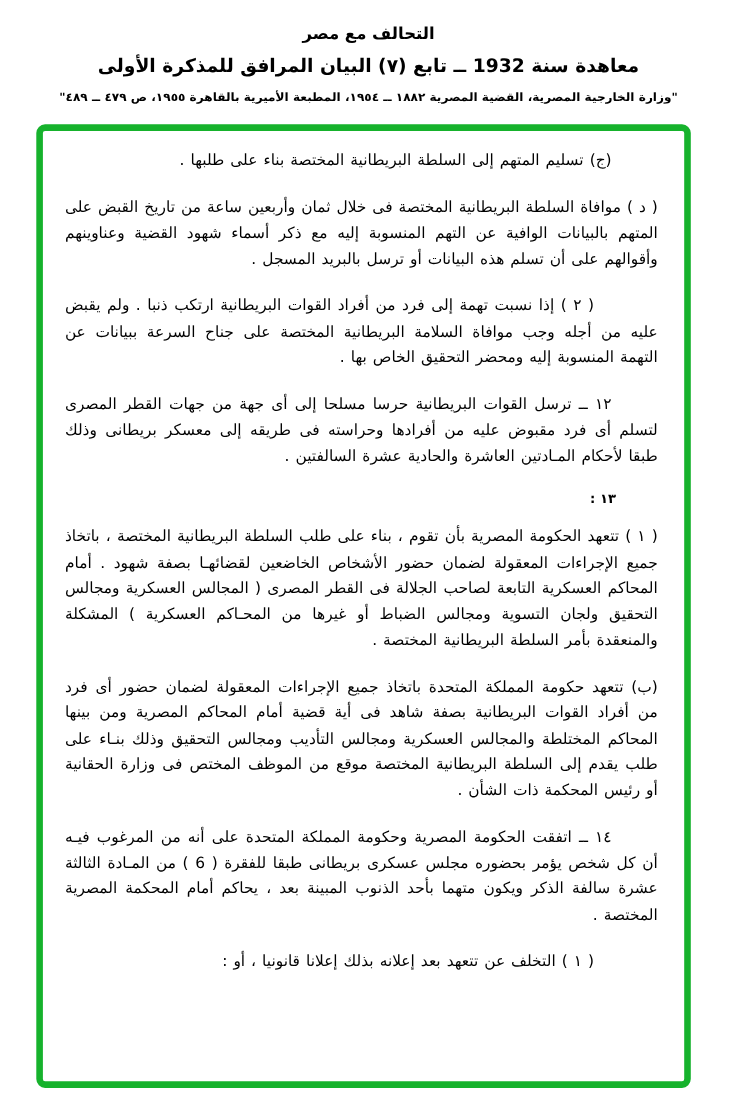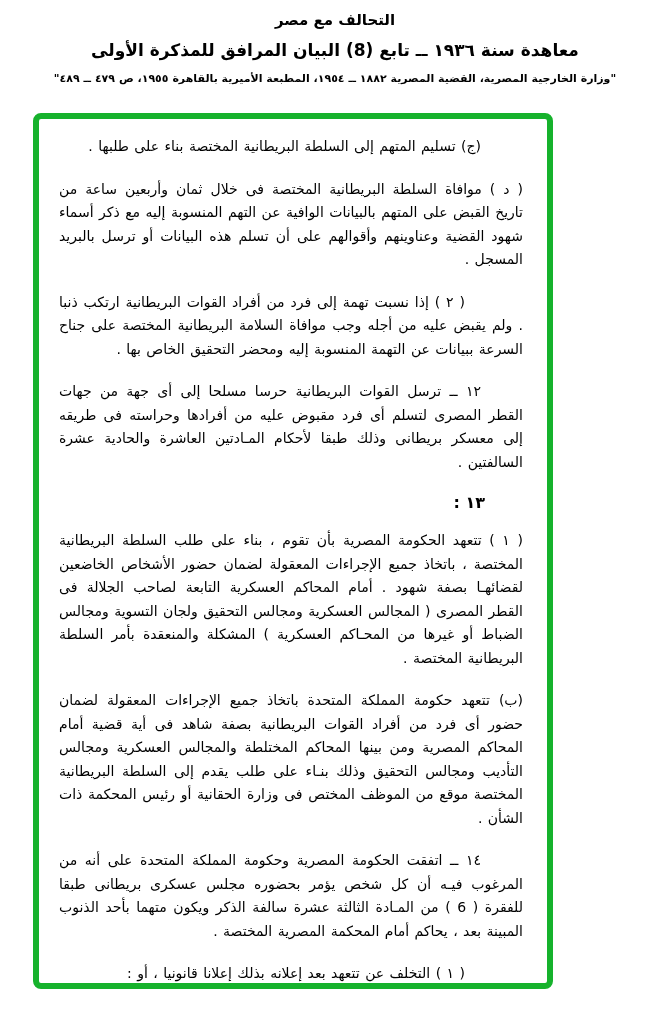--- a/index.html
+++ b/index.html
@@ -13,21 +13,21 @@
     height: 1014px;
     background: var(--paper);
     color: var(--ink);
     font-family: "DejaVu Sans", sans-serif;
     overflow: hidden;
     position: relative;
   }
   .header {
     direction: rtl;
     text-align: center;
-    padding-top: 11px;
+    padding-top: 21px;
   }
   .h-title {
     font-weight: bold;
     font-size: 15px;
   }
   .h-sub {
     font-weight: bold;
     font-size: 17px;
     margin-top: 11px;
   }
@@ -35,21 +35,21 @@
     font-weight: bold;
     font-size: 11px;
     margin-top: 12px;
     transform: scaleY(0.95);
   }
   .frame {
     box-sizing: border-box;
     position: absolute;
     left: 33px;
     top: 113px;
-    width: 520px;
+    width: 595px;
     height: 876px;
     border: 6px solid var(--frame-green);
     border-radius: 8px;
     background: var(--paper);
     padding: 16px 24px 8px 20px;
     direction: rtl;
     overflow: hidden;
   }
   .para {
     margin: 0 0 19px 0;
@@ -59,33 +59,33 @@
     text-align-last: right;
     word-spacing: 1px;
   }
   .para.tight { margin-bottom: 12px; }
   .ind-a { text-indent: 42px; }
   .ind-b { text-indent: 58px; }
   .sec-head {
     direction: rtl;
     padding-right: 38px;
     font-weight: bold;
-    font-size: 16px;
+    font-size: 12px;
     margin: 2px 0 17px 0;
   }
   .marker { white-space: nowrap; }
 </style>
 </head>
 <body>
 
 <div>
 
   <header class="header">
     <div class="h-title">التحالف مع مصر</div>
-    <div class="h-sub">معاهدة سنة ١٩٣٦ ــ تابع (8) البيان المرافق للمذكرة الأولى</div>
+    <div class="h-sub">معاهدة سنة 1932 ــ تابع (٧) البيان المرافق للمذكرة الأولى</div>
     <div class="h-cite">"وزارة الخارجية المصرية، القضية المصرية ١٨٨٢ ــ ١٩٥٤، المطبعة الأميرية بالقاهرة ١٩٥٥، ص ٤٧٩ ــ ٤٨٩"</div>
   </header>
 
   <main class="frame">
 
     <p class="para ind-a"><span class="marker">(ج)</span> <span>تسليم المتهم إلى السلطة البريطانية المختصة بناء على طلبها .</span></p>
 
     <p class="para"><span class="marker">( د )</span> <span>موافاة السلطة البريطانية المختصة فى خلال ثمان وأربعين ساعة من تاريخ القبض على المتهم بالبيانات الوافية عن التهم المنسوبة إليه مع ذكر أسماء شهود القضية وعناوينهم وأقوالهم على أن تسلم هذه البيانات أو ترسل بالبريد المسجل .</span></p>
 
     <p class="para ind-b"><span class="marker">( ٢ )</span> <span>إذا نسبت تهمة إلى فرد من أفراد القوات البريطانية ارتكب ذنبا . ولم يقبض عليه من أجله وجب موافاة السلامة البريطانية المختصة على جناح السرعة ببيانات عن التهمة المنسوبة إليه ومحضر التحقيق الخاص بها .</span></p>

